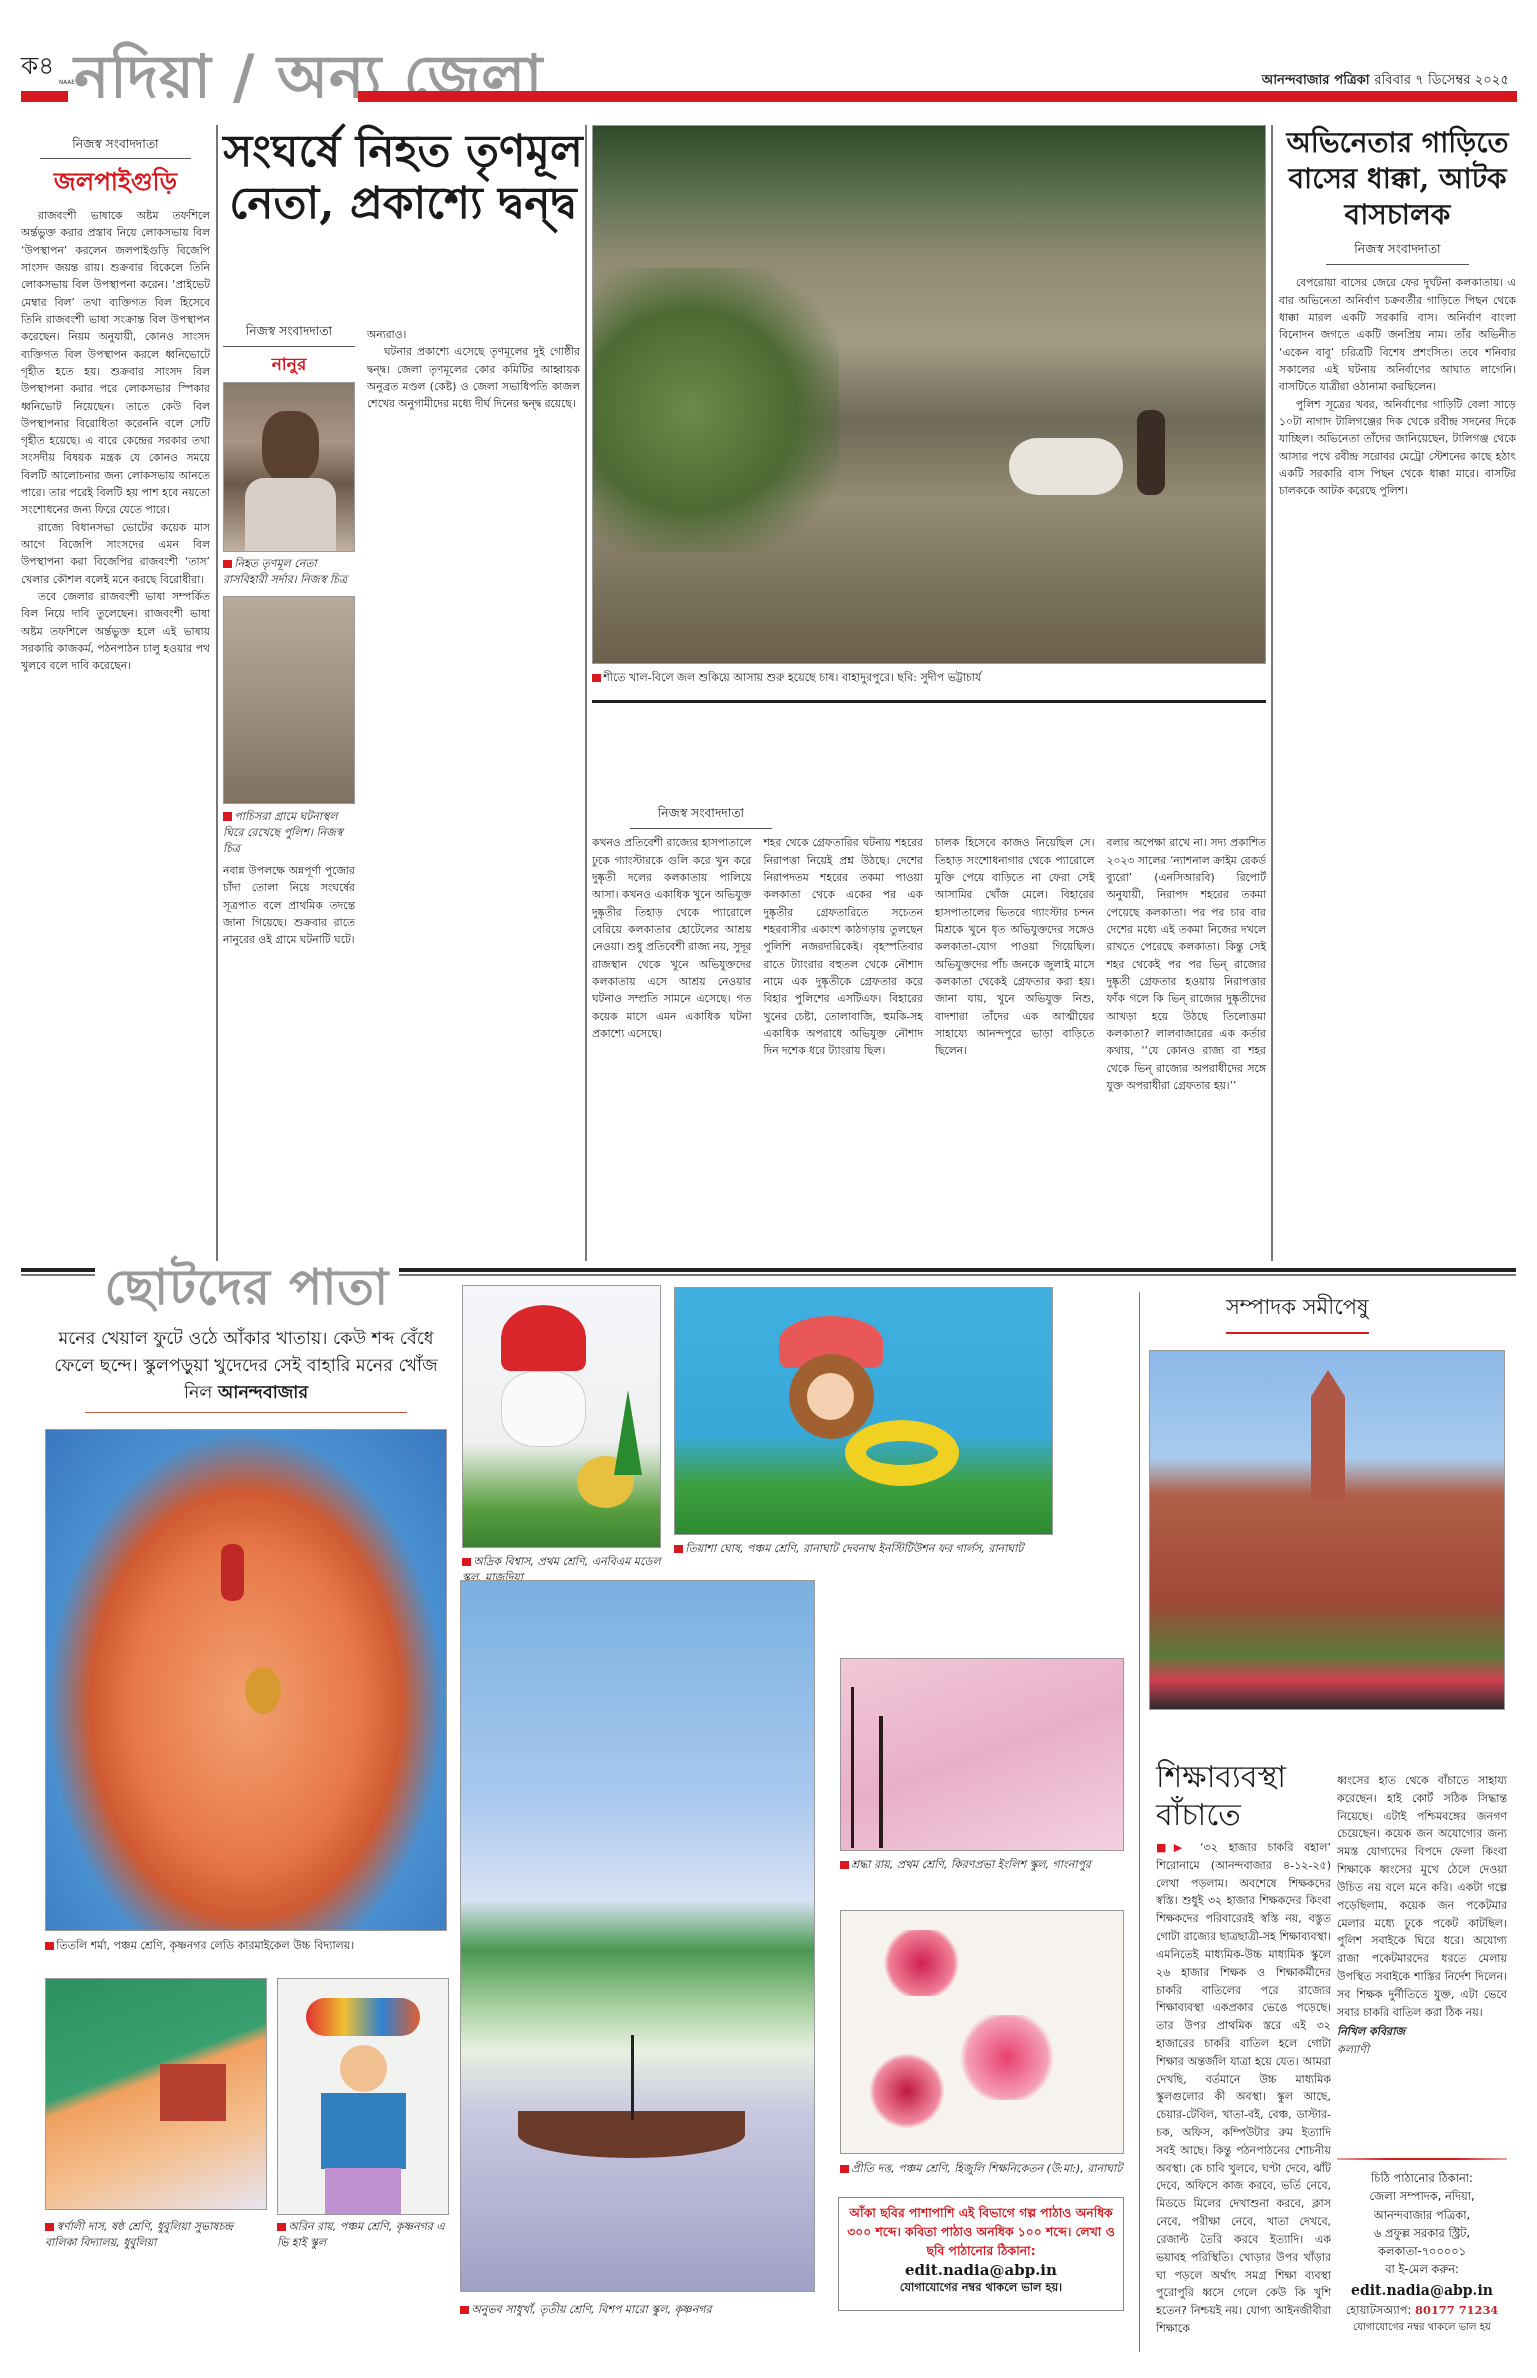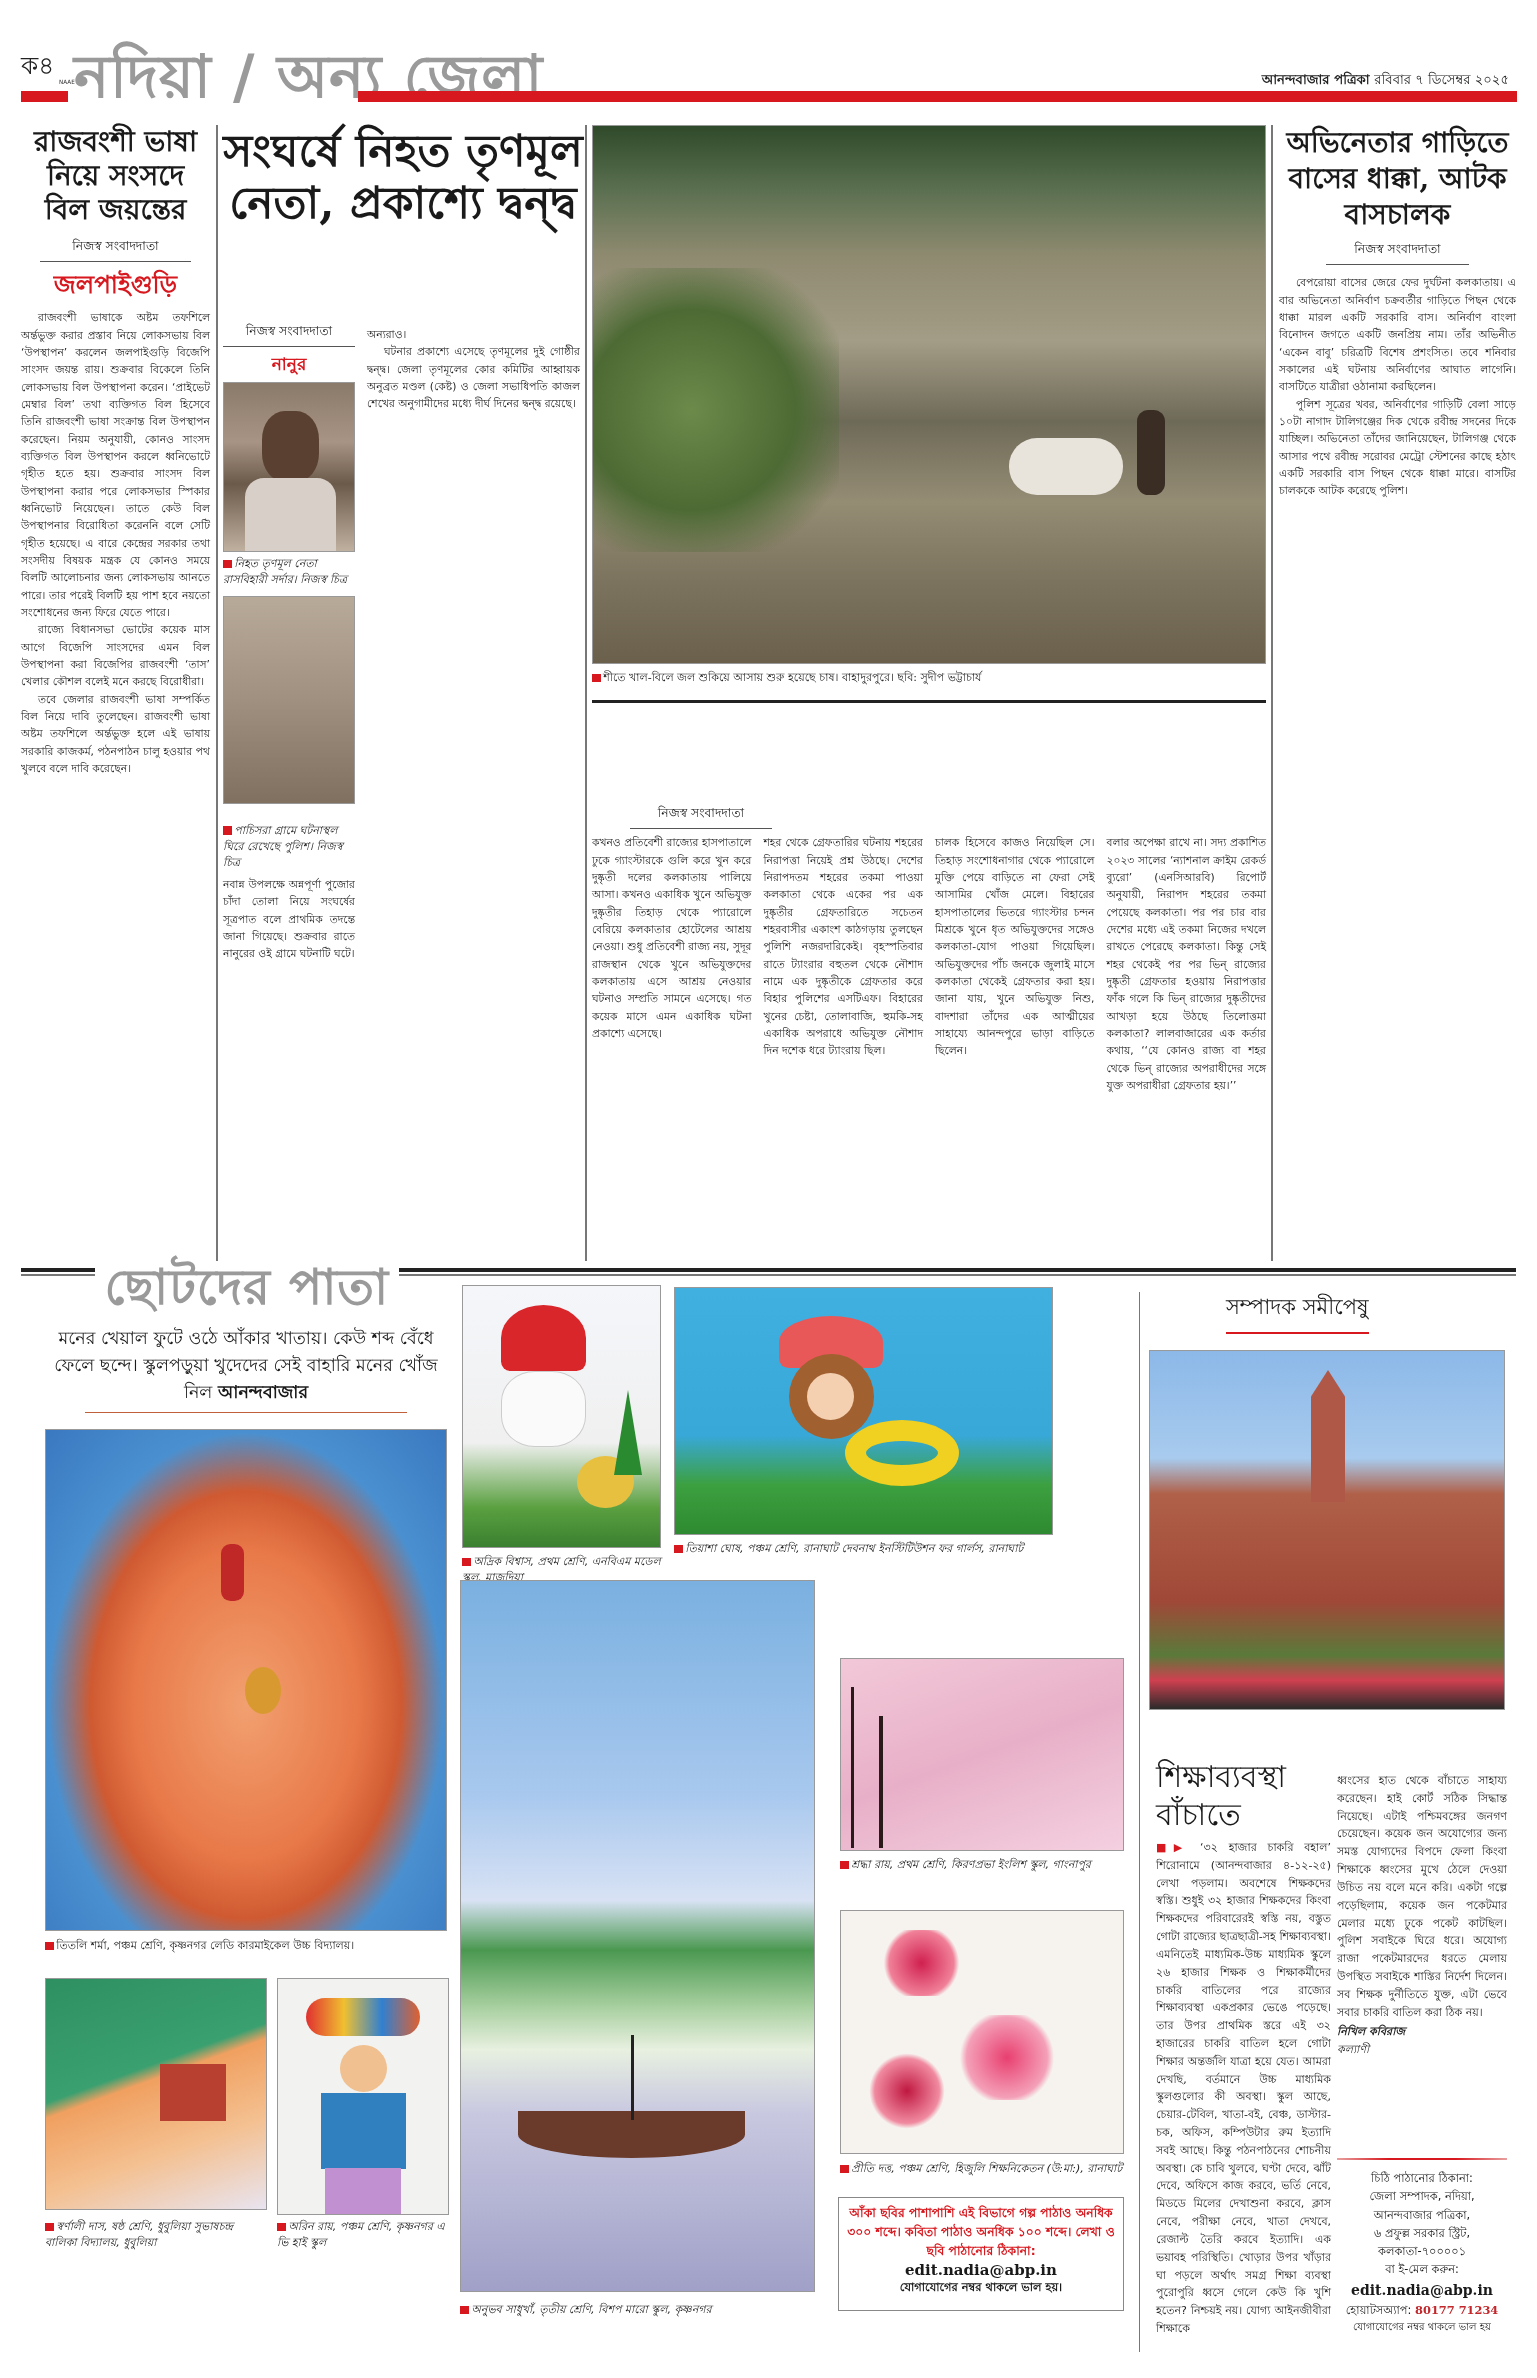--- a/index.html
+++ b/index.html
@@ -29,21 +29,20 @@
 <div class="abs" style="left:59px;top:79px;font-size:5.7px;color:#333">NAAE</div>
 <div class="abs masthead-bar" style="left:21px;top:91px;width:47px"></div>
 <div class="abs section-title" style="left:74px;top:47px">নদিয়া / অন্য জেলা</div>
 <div class="abs masthead-bar" style="left:358px;top:91px;width:1159px"></div>
 <div class="abs dateline" style="left:1107px;top:70px;width:402px;text-align:right">
   <span style="font-weight:900">আনন্দবাজার পত্রিকা</span>
   <span style="font-weight:normal">রবিবার ৭ ডিসেম্বর ২০২৫</span>
 </div>
 
 <div class="abs" style="left:21px;top:125px;width:189px">
-  <div class="hl" style="font-size:28px">রাজবংশী ভাষা নিয়ে সংসদে বিল জয়ন্তের</div>
   <div class="byline" style="margin:9.5px 19px 3.8px">নিজস্ব সংবাদদাতা</div>
   <div class="place" style="font-size:24.6px;margin-bottom:3.8px">জলপাইগুড়ি</div>
   <div class="body">
     <p>রাজবংশী ভাষাকে অষ্টম তফশিলে অর্ন্তভুক্ত করার প্রস্তাব নিয়ে লোকসভায় বিল ‘উপস্থাপন’ করলেন জলপাইগুড়ি বিজেপি সাংসদ জয়ন্ত রায়। শুক্রবার বিকেলে তিনি লোকসভায় বিল উপস্থাপনা করেন। ‘প্রাইভেট মেম্বার বিল’ তথা ব্যক্তিগত বিল হিসেবে তিনি রাজবংশী ভাষা সংক্রান্ত বিল উপস্থাপন করেছেন। নিয়ম অনুযায়ী, কোনও সাংসদ ব্যক্তিগত বিল উপস্থাপন করলে ধ্বনিভোটে গৃহীত হতে হয়। শুক্রবার সাংসদ বিল উপস্থাপনা করার পরে লোকসভার স্পিকার ধ্বনিভোট নিয়েছেন। তাতে কেউ বিল উপস্থাপনার বিরোধিতা করেননি বলে সেটি গৃহীত হয়েছে। এ বারে কেন্দ্রের সরকার তথা সংসদীয় বিষয়ক মন্ত্রক যে কোনও সময়ে বিলটি আলোচনার জন্য লোকসভায় আনতে পারে। তার পরেই বিলটি হয় পাশ হবে নয়তো সংশোধনের জন্য ফিরে যেতে পারে।</p>
     <p>রাজ্যে বিধানসভা ভোটের কয়েক মাস আগে বিজেপি সাংসদের এমন বিল উপস্থাপনা করা বিজেপির রাজবংশী ‘তাস’ খেলার কৌশল বলেই মনে করছে বিরোধীরা।</p>
     <p>তবে জেলার রাজবংশী ভাষা সম্পর্কিত বিল নিয়ে দাবি তুলেছেন। রাজবংশী ভাষা অষ্টম তফশিলে অর্ন্তভুক্ত হলে এই ভাষায় সরকারি কাজকর্ম, পঠনপাঠন চালু হওয়ার পথ খুলবে বলে দাবি করেছেন।</p>
   </div>
 </div>
 <div class="abs vrule" style="left:216px;top:125px;height:1136px"></div>
 
@@ -52,21 +51,21 @@
 </div>
 <div class="abs" style="left:223px;top:322px;width:132px">
   <div class="byline">নিজস্ব সংবাদদাতা</div>
   <div class="place" style="font-size:17px;margin:3.8px 0">নানুর</div>
   <div class="photo" style="height:170px;background:linear-gradient(180deg,#8a7a6a 0%,#a89484 35%,#6b5a4a 60%,#c0b0a0 100%);position:relative">
     <div style="position:absolute;left:38px;top:28px;width:57px;height:71px;border-radius:40%;background:#5a4030"></div>
     <div style="position:absolute;left:21px;top:95px;width:91px;height:76px;background:#d8d0c8;border-radius:19px 19px 0 0"></div>
   </div>
   <div class="cap" style="margin:3.8px 0 7.6px"><span class="sq"></span><span>নিহত তৃণমূল নেতা রাসবিহারী সর্দার। নিজস্ব চিত্র</span></div>
   <div class="photo" style="height:208px;background:linear-gradient(180deg,#b8aa98 0%,#a09080 50%,#807060 100%)"></div>
-  <div class="cap" style="margin-top:19px"><span class="sq"></span><span>পাচিসরা গ্রামে ঘটনাস্থল ঘিরে রেখেছে পুলিশ। নিজস্ব চিত্র</span></div>
+  <div class="cap" style="margin-top:5px"><span class="sq"></span><span>পাচিসরা গ্রামে ঘটনাস্থল ঘিরে রেখেছে পুলিশ। নিজস্ব চিত্র</span></div>
   <div class="body" style="margin-top:5.7px">নবান্ন উপলক্ষে অন্নপূর্ণা পুজোর চাঁদা তোলা নিয়ে সংঘর্ষের সূত্রপাত বলে প্রাথমিক তদন্তে জানা গিয়েছে। শুক্রবার রাতে নানুরের ওই গ্রামে ঘটনাটি ঘটে।</div>
 </div>
 <div class="abs body" style="left:367px;top:326px;width:213px">
   <div>অন্যরাও।</div>
   <p>ঘটনার প্রকাশ্যে এসেছে তৃণমূলের দুই গোষ্ঠীর দ্বন্দ্ব। জেলা তৃণমূলের কোর কমিটির আহ্বায়ক অনুব্রত মণ্ডল (কেষ্ট) ও জেলা সভাধিপতি কাজল শেখের অনুগামীদের মধ্যে দীর্ঘ দিনের দ্বন্দ্ব রয়েছে।</p>
 </div>
 <div class="abs vrule" style="left:585px;top:125px;height:1136px"></div>
 
 <div class="abs photo" style="left:592px;top:125px;width:674px;height:539px;background:linear-gradient(180deg,#2f4a2a 0%,#5b7050 12%,#8e8a70 24%,#a39c86 40%,#6e6a58 55%,#958c74 70%,#7c735e 85%,#6a604c 100%)">
   <div style="position:absolute;left:0;top:142px;width:246px;height:284px;background:radial-gradient(ellipse at 40% 50%,#6c8a4a 0%,#4d6a34 50%,transparent 80%)"></div>

